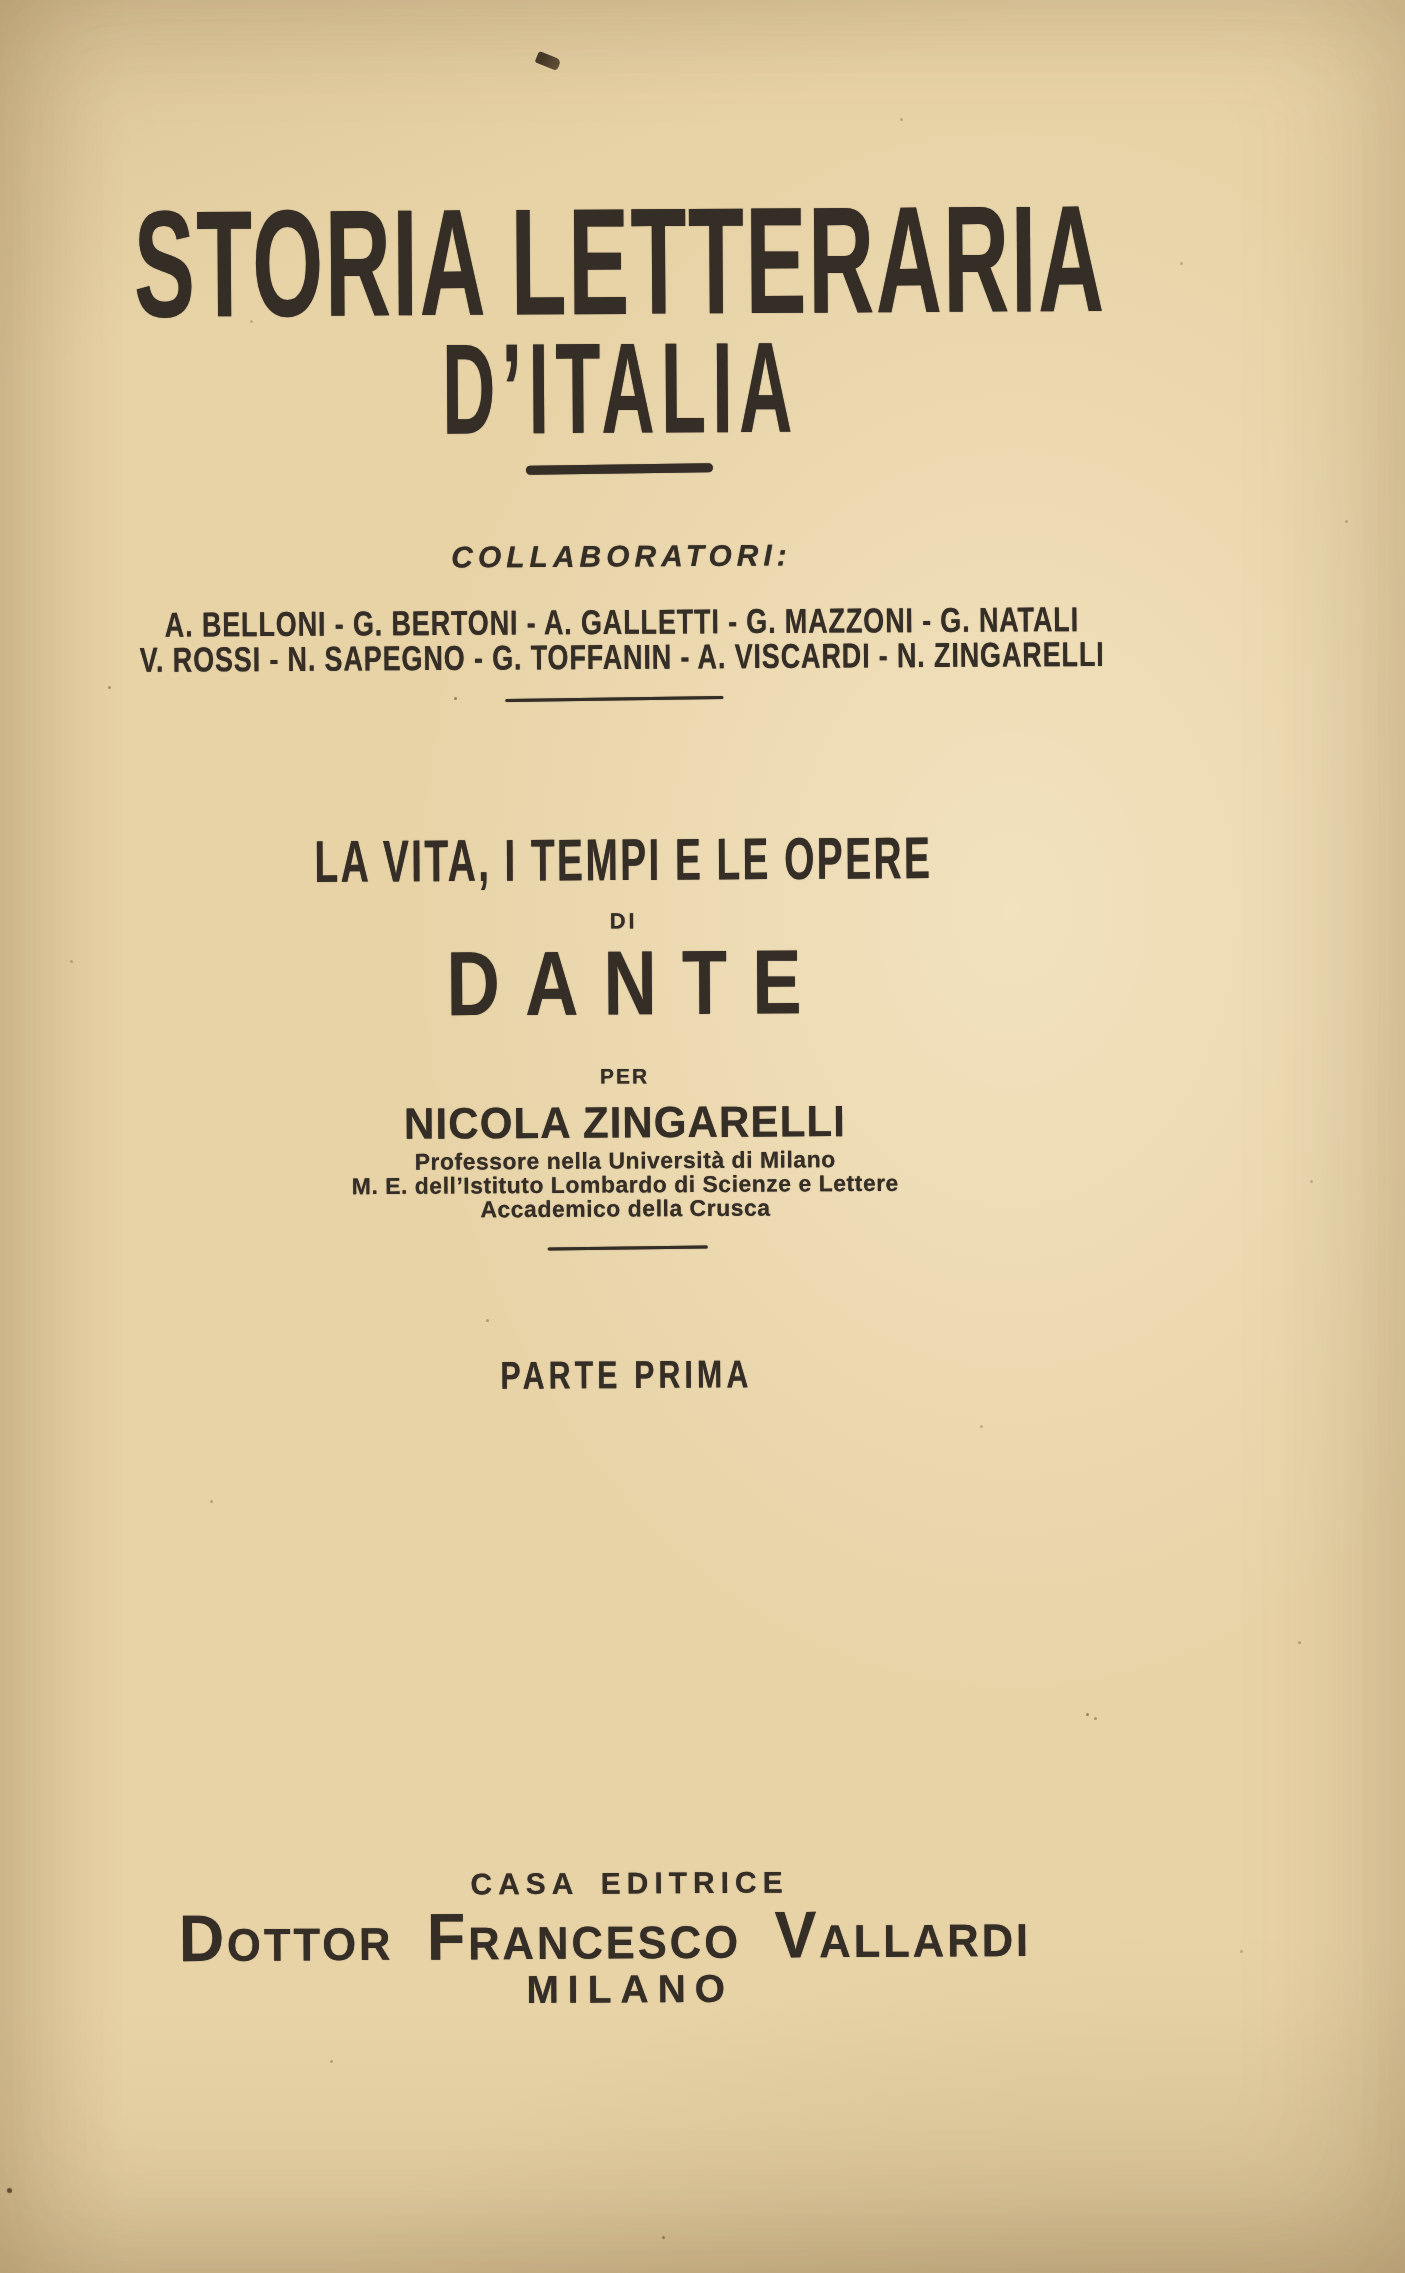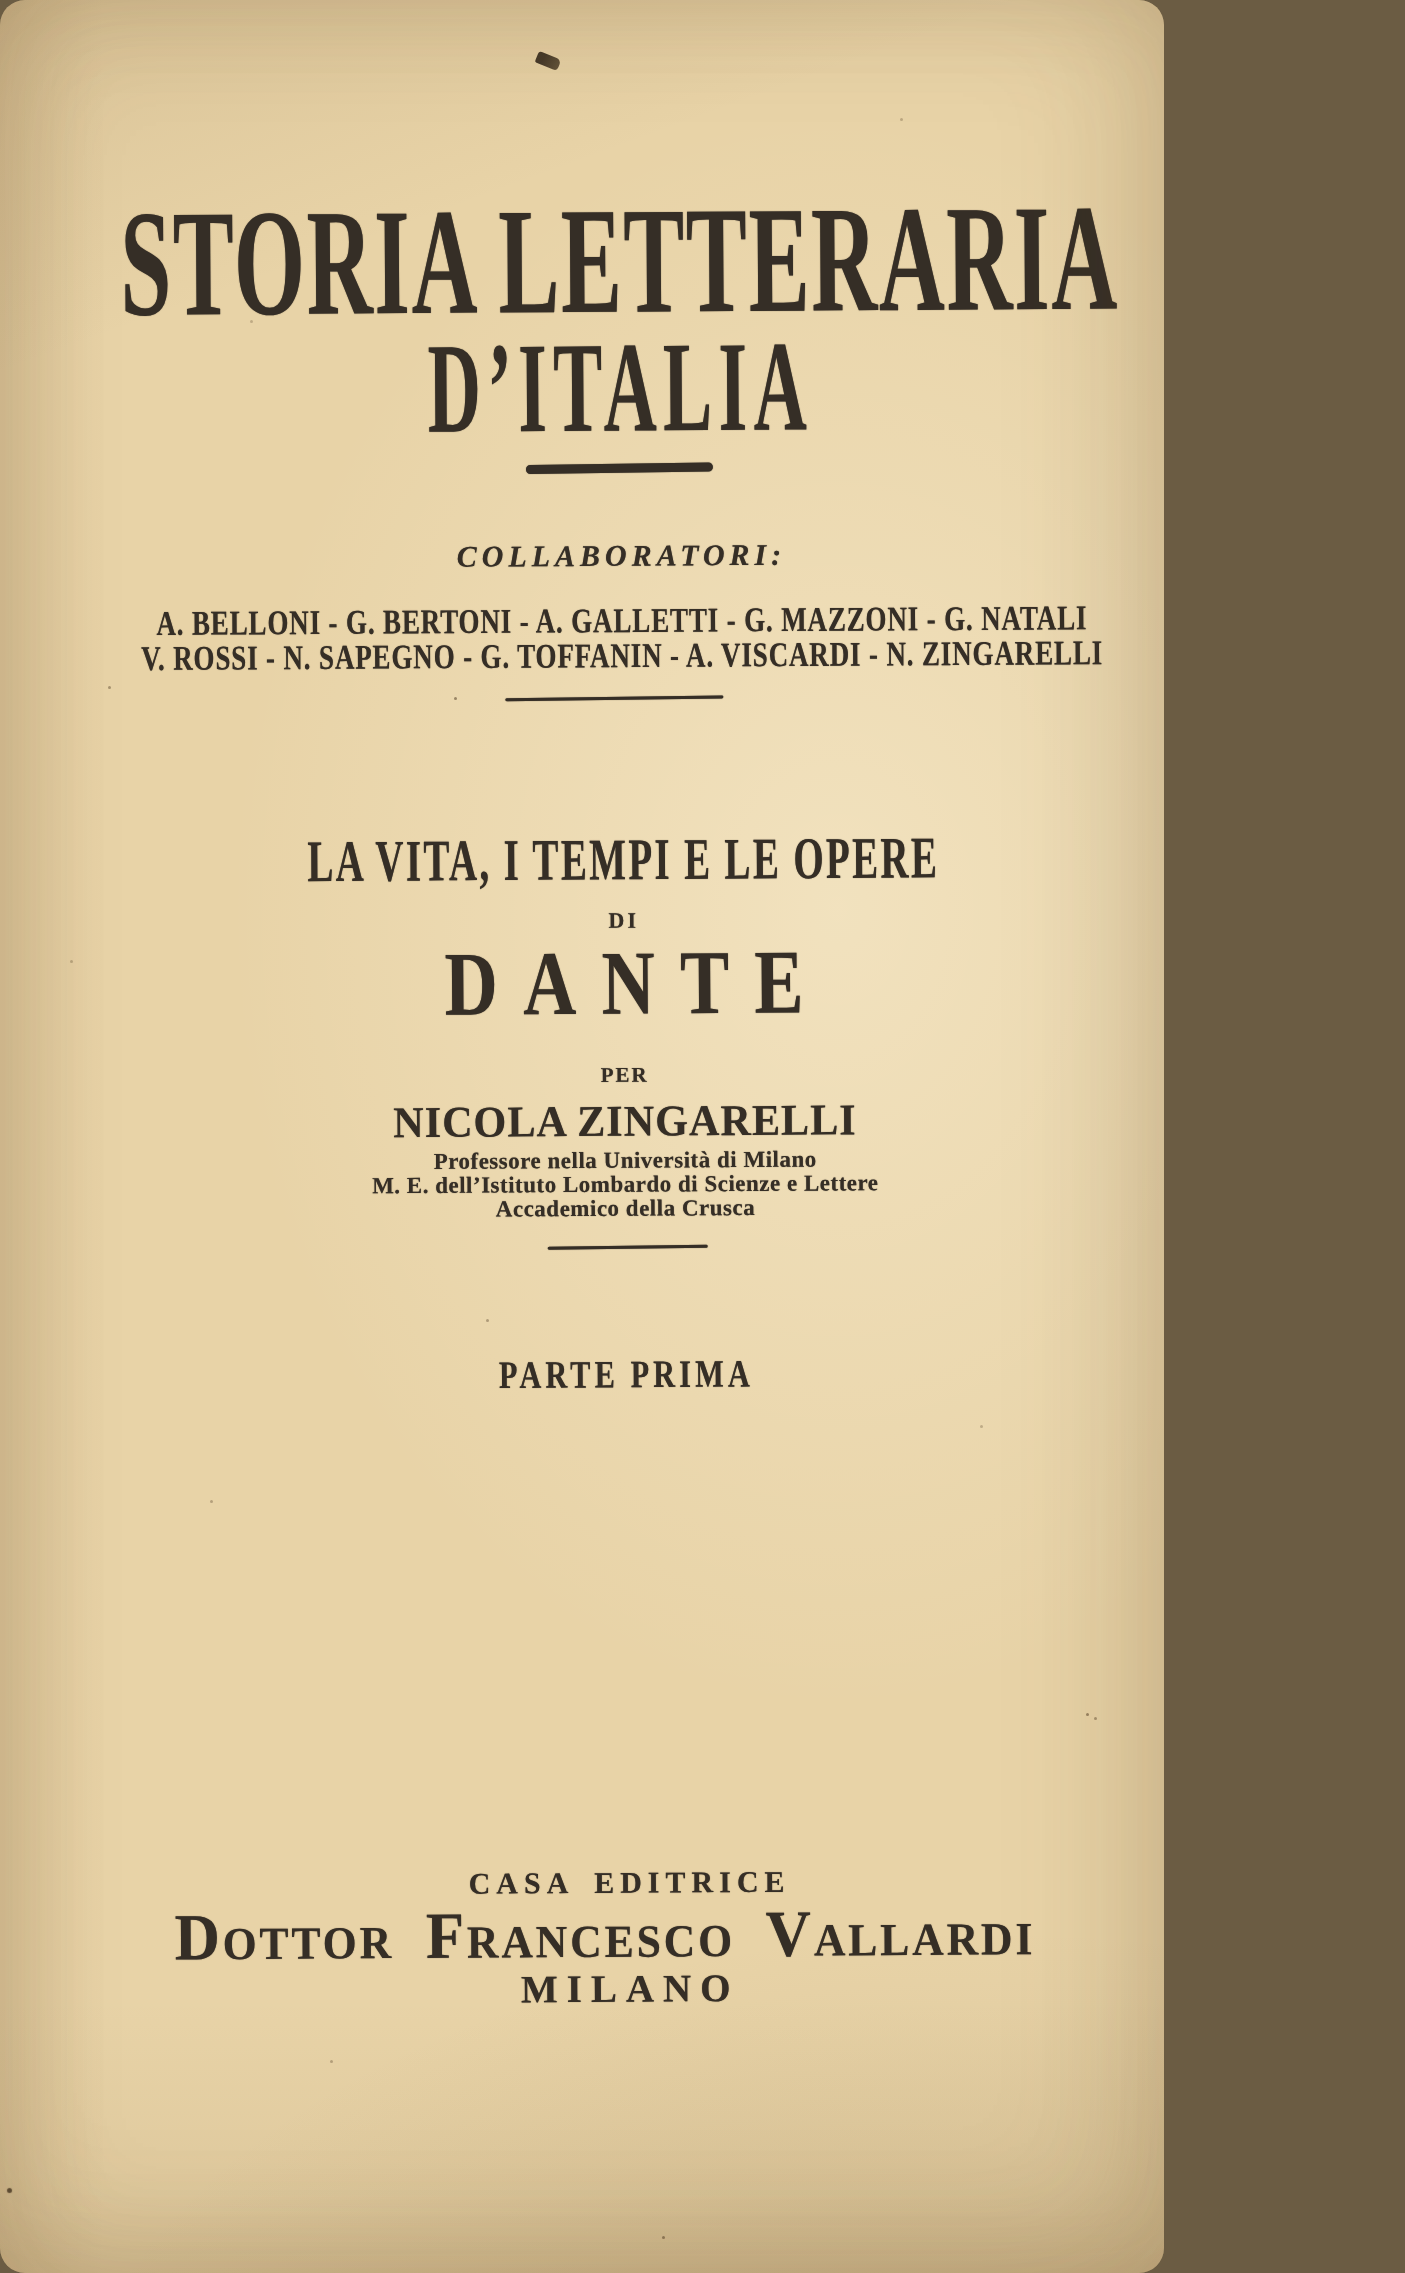--- a/index.html
+++ b/index.html
@@ -1,29 +1,28 @@
 <!DOCTYPE html>
 <html><head>
 <meta charset="utf-8">
 <style>
   html,body{margin:0;padding:0;background:#6b5c43;}
   .page{
     position:relative;
-    width:1164px;height:2273px;
+    width:1405px;height:2273px;
     overflow:hidden;
     background-color:#e8d3a7;
     background-image:
       radial-gradient(950px 1250px at 72% 40%, rgba(255,246,222,0.42), rgba(255,246,222,0) 64%),
       linear-gradient(160deg, rgba(118,88,46,0.12) 0%, rgba(118,88,46,0) 14%),
       linear-gradient(0deg, rgba(118,88,46,0.10) 0%, rgba(118,88,46,0) 12%),
       linear-gradient(90deg, rgba(118,88,46,0.08) 0%, rgba(118,88,46,0) 9%),
       radial-gradient(1500px 850px at 85% 108%, rgba(110,82,42,0.16), rgba(110,82,42,0) 62%);
-    font-family:Liberation Serif, serif;
+    font-family:Liberation Sans, sans-serif;
     color:var(--ink,#352e26);
-    border-radius:25px;
   }
   .page::after{
     content:"";position:absolute;inset:0;pointer-events:none;
     box-shadow:
       inset 0 0 130px rgba(110,82,44,0.16),
       inset -45px -25px 130px rgba(110,82,44,0.13),
       inset 30px 0 90px rgba(110,82,44,0.08);
   }
   .content{position:absolute;inset:0;transform:rotate(-0.35deg);transform-origin:50% 50%;}
   .line{

